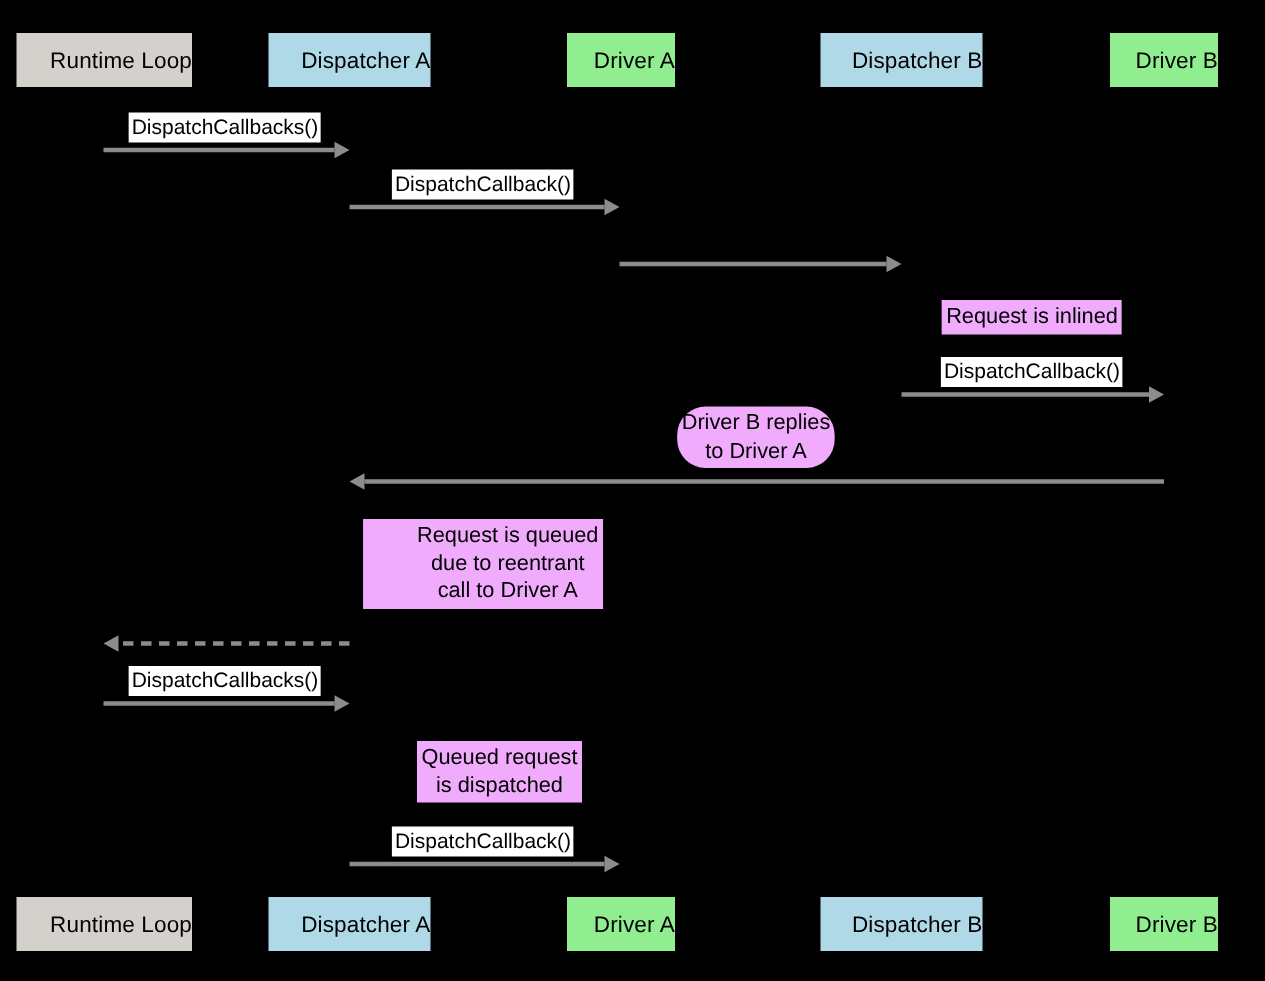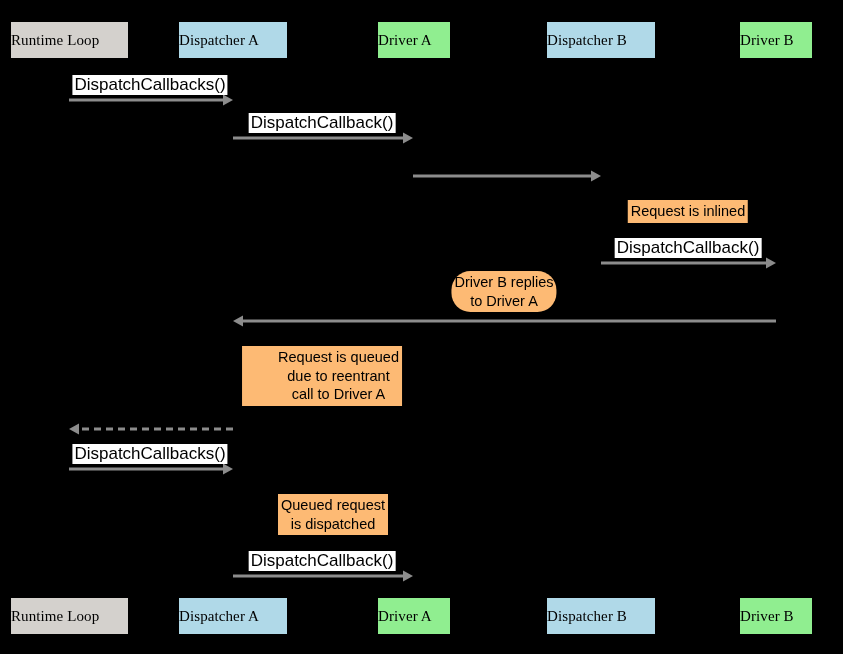--- a/index.html
+++ b/index.html
@@ -20,44 +20,44 @@
     top: 0;
     width: 843px;
     height: 654px;
   }
   .participant {
     position: absolute;
     box-sizing: border-box;
     height: 36px;
     display: flex;
     align-items: center;
-    justify-content: flex-start;
+    justify-content: flex-end;
     color: #000000;
     font-size: 15px;
-    font-family: Liberation Serif, serif;
+    font-family: Liberation Sans, sans-serif;
     white-space: nowrap;
     letter-spacing: 0.1px;
   }
   .msg-label {
     position: absolute;
     box-sizing: border-box;
     background: #ffffff;
     color: #000000;
-    font-size: 17px;
+    font-size: 14px;
     line-height: 17.5px;
     font-family: "Liberation Sans", sans-serif;
     padding: 1px 2px 1px 2px;
     white-space: pre;
     text-align: center;
     transform: translateX(-50%);
   }
   .note-label {
     position: absolute;
     box-sizing: border-box;
-    background: #fdba74;
+    background: #f0abfc;
     color: #000000;
     font-size: 14.5px;
     line-height: 18.5px;
     font-family: "Liberation Sans", sans-serif;
     padding: 2px 3px;
     white-space: pre;
     text-align: center;
     transform: translateX(-50%);
   }
   .arrow-layer {

